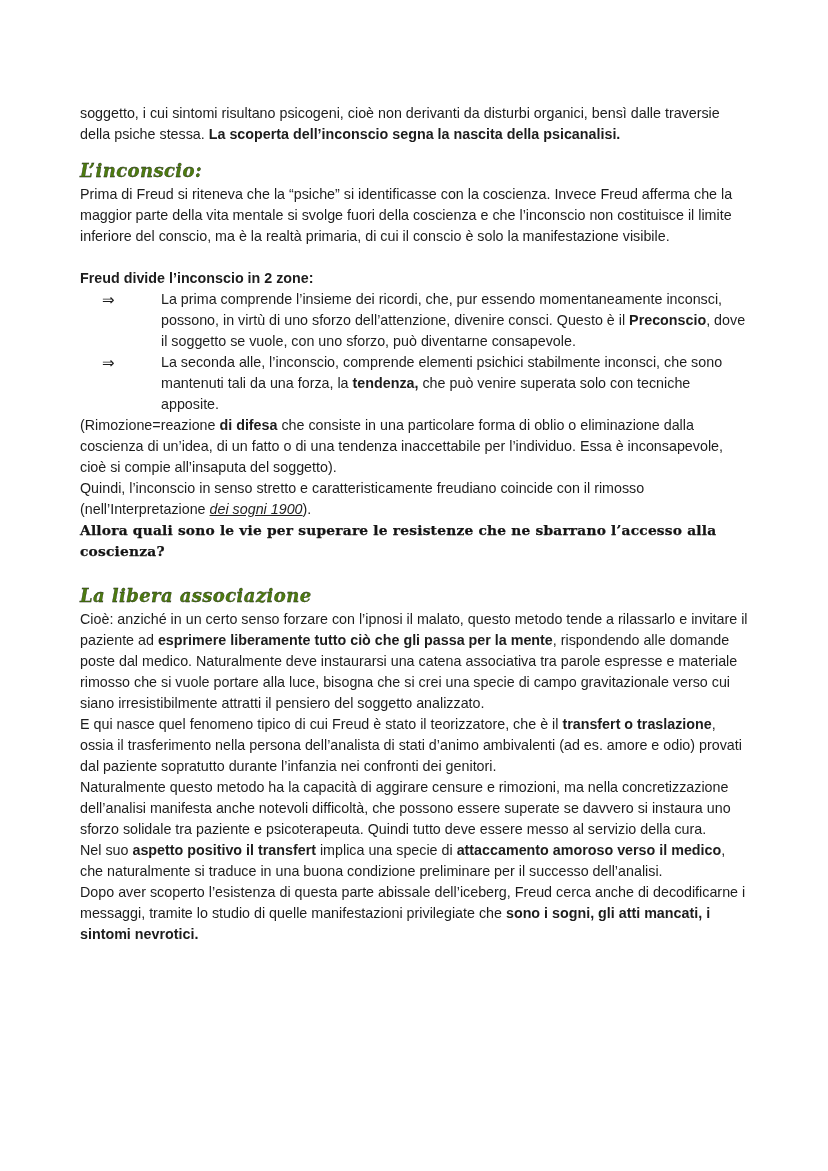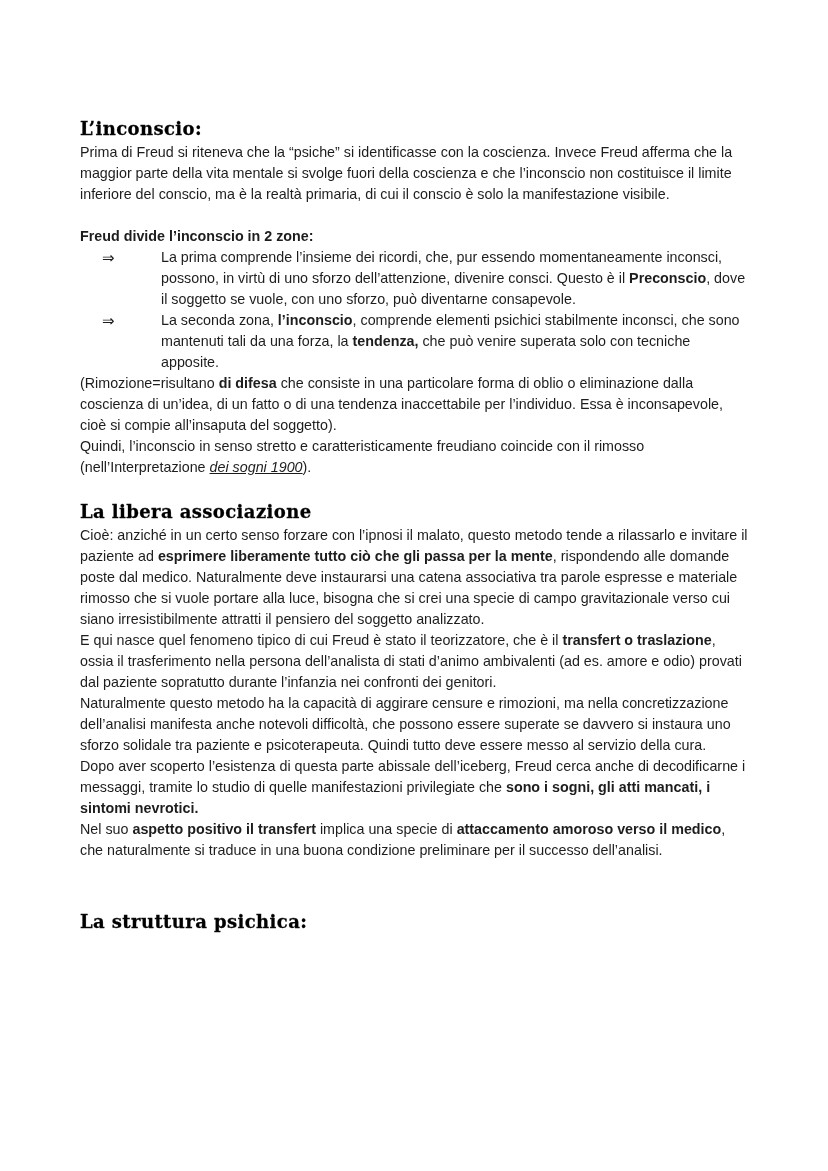--- a/index.html
+++ b/index.html
@@ -25,21 +25,22 @@
     color: #1d1d1d;
     text-align: left;
   }
   .para { margin: 0; }
   .h-deco {
     font-family: "DejaVu Serif", serif;
     font-weight: 700;
     font-size: 18px;
     line-height: 26px;
     letter-spacing: 0.4px;
-    color: #000000;
+    color: #4d7c0f;
+    font-style: italic;
     -webkit-text-stroke: 0.3px #151515;
   }
   .deco-line {
     font-family: "DejaVu Serif", serif;
     font-weight: 700;
     font-size: 13.8px;
     line-height: 21px;
     letter-spacing: 0.2px;
     color: #151515;
     -webkit-text-stroke: 0.25px #151515;
@@ -56,34 +57,35 @@
   .bullet .bullet-text { flex: 1; margin-left: 32px; }
   .gap-sm { margin-top: 13px; }
   .gap-md { margin-top: 21px; }
   .gap-lg { margin-top: 48px; }
 </style>
 </head>
 <body>
 
 <div class="page">
   <div class="content" style="color: rgb(29, 29, 29);">
+      <div class="para"><span>soggetto, i cui sintomi risultano psicogeni, cioè non derivanti da disturbi organici, bensì dalle traversie della psiche stessa. </span><span style="font-weight: 700;">La scoperta dell’inconscio segna la nascita della psicanalisi.</span></div>
       <div class="h-deco gap-sm">L’inconscio:</div>
       <div class="para"><span>Prima di Freud si riteneva che la “psiche” si identificasse con la coscienza. Invece Freud afferma che la maggior parte della vita mentale si svolge fuori della coscienza e che l’inconscio non costituisce il limite inferiore del conscio, ma è la realtà primaria, di cui il conscio è solo la manifestazione visibile.</span></div>
       <div class="para gap-md"><span style="font-weight: 700;">Freud divide l’inconscio in 2 zone:</span></div>
       <div class="bullet">
         <span class="marker">⇒</span>
         <span class="bullet-text"><span>La prima comprende l’insieme dei ricordi, che, pur essendo momentaneamente inconsci, possono, in virtù di uno sforzo dell’attenzione, divenire consci. Questo è il </span><span style="font-weight: 700;">Preconscio</span><span>, dove il soggetto se vuole, con uno sforzo, può diventarne consapevole.</span></span>
       </div>
       <div class="bullet">
         <span class="marker">⇒</span>
-        <span class="bullet-text"><span>La seconda zona, </span><span style="font-weight: 700;">l’inconscio</span><span>, comprende elementi psichici stabilmente inconsci, che sono mantenuti tali da una forza, la </span><span style="font-weight: 700;">tendenza,</span><span> che può venire superata solo con tecniche apposite.</span></span>
+        <span class="bullet-text"><span>La seconda alle, </span><span style="font-weight: 400;">l’inconscio</span><span>, comprende elementi psichici stabilmente inconsci, che sono mantenuti tali da una forza, la </span><span style="font-weight: 700;">tendenza,</span><span> che può venire superata solo con tecniche apposite.</span></span>
       </div>
-      <div class="para"><span>(Rimozione=risultano </span><span style="font-weight: 700;">di difesa</span><span> che consiste in una particolare forma di oblio o eliminazione dalla coscienza di un’idea, di un fatto o di una tendenza inaccettabile per l’individuo. Essa è inconsapevole, cioè si compie all’insaputa del soggetto).</span></div>
+      <div class="para"><span>(Rimozione=reazione </span><span style="font-weight: 700;">di difesa</span><span> che consiste in una particolare forma di oblio o eliminazione dalla coscienza di un’idea, di un fatto o di una tendenza inaccettabile per l’individuo. Essa è inconsapevole, cioè si compie all’insaputa del soggetto).</span></div>
       <div class="para"><span>Quindi, l’inconscio in senso stretto e caratteristicamente freudiano coincide con il rimosso (nell’Interpretazione </span><span style="font-style: italic; text-decoration: underline;">dei sogni 1900</span><span>).</span></div>
+      <div class="deco-line">Allora quali sono le vie per superare le resistenze che ne sbarrano l’accesso alla coscienza?</div>
       <div class="h-deco gap-md">La libera associazione</div>
       <div class="para"><span>Cioè: anziché in un certo senso forzare con l’ipnosi il malato, questo metodo tende a rilassarlo e invitare il paziente ad </span><span style="font-weight: 700;">esprimere liberamente tutto ciò che gli passa per la mente</span><span>, rispondendo alle domande poste dal medico. Naturalmente deve instaurarsi una catena associativa tra parole espresse e materiale rimosso che si vuole portare alla luce, bisogna che si crei una specie di campo gravitazionale verso cui siano irresistibilmente attratti il pensiero del soggetto analizzato.</span></div>
       <div class="para"><span>E qui nasce quel fenomeno tipico di cui Freud è stato il teorizzatore, che è il </span><span style="font-weight: 700;">transfert o traslazione</span><span>, ossia il trasferimento nella persona dell’analista di stati d’animo ambivalenti (ad es. amore e odio) provati dal paziente sopratutto durante l’infanzia nei confronti dei genitori.</span></div>
       <div class="para"><span>Naturalmente questo metodo ha la capacità di aggirare censure e rimozioni, ma nella concretizzazione dell’analisi manifesta anche notevoli difficoltà, che possono essere superate se davvero si instaura uno sforzo solidale tra paziente e psicoterapeuta. Quindi tutto deve essere messo al servizio della cura.</span></div>
+      <div class="para"><span>Nel suo </span><span style="font-weight: 700;">aspetto positivo il transfert</span><span> implica una specie di </span><span style="font-weight: 700;">attaccamento amoroso verso il medico</span><span>, che naturalmente si traduce in una buona condizione preliminare per il successo dell’analisi.</span></div>
       <div class="para"><span>Dopo aver scoperto l’esistenza di questa parte abissale dell’iceberg, Freud cerca anche di decodificarne i messaggi, tramite lo studio di quelle manifestazioni privilegiate che </span><span style="font-weight: 700;">sono i sogni, gli atti mancati, i sintomi nevrotici.</span></div>
-      <div class="para"><span>Nel suo </span><span style="font-weight: 700;">aspetto positivo il transfert</span><span> implica una specie di </span><span style="font-weight: 700;">attaccamento amoroso verso il medico</span><span>, che naturalmente si traduce in una buona condizione preliminare per il successo dell’analisi.</span></div>
-      <div class="h-deco gap-lg">La struttura psichica:</div>
     </div>
 </div>
 
 </body></html>

